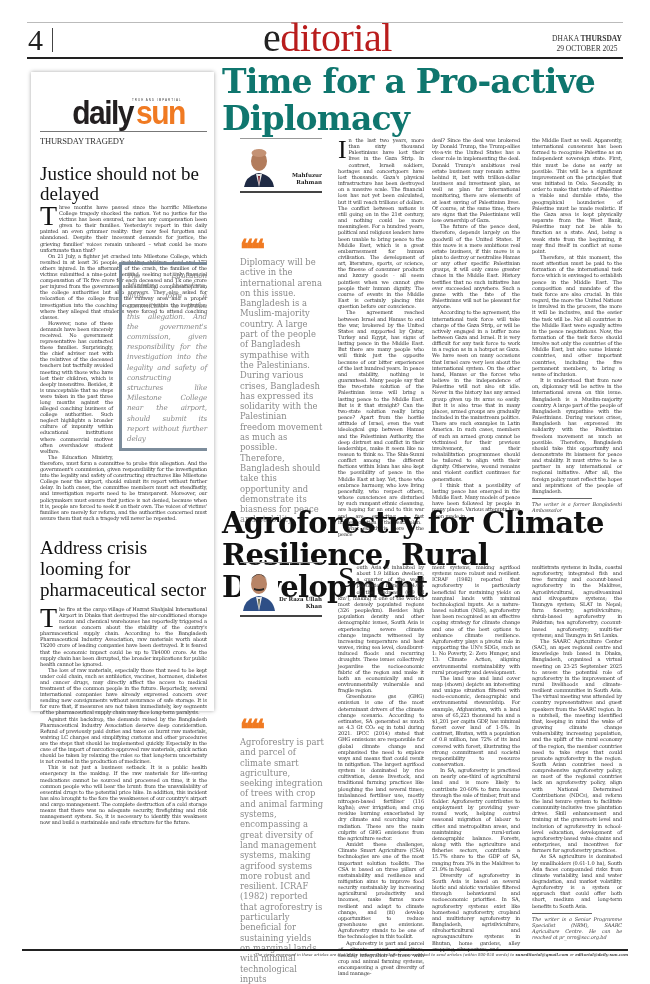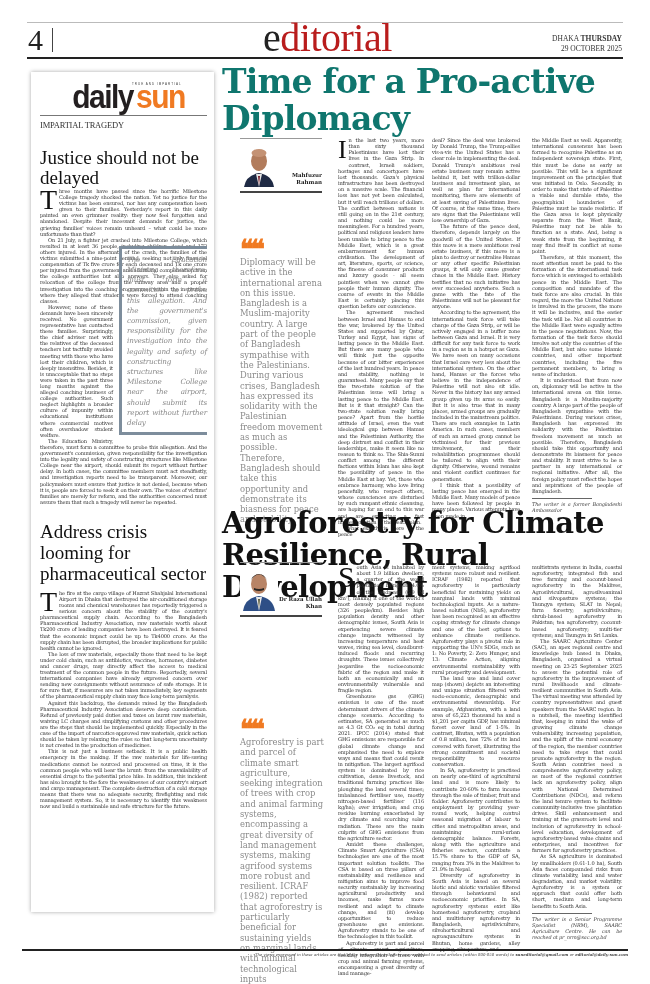--- a/index.html
+++ b/index.html
@@ -4,26 +4,26 @@
 <style>
 *{box-sizing:border-box;margin:0;padding:0}
 html,body{width:650px;height:984px;background:#fff;overflow:hidden}
 body{font-family:"DejaVu Serif","Liberation Serif",serif;color:#222;position:relative}
 .topline{position:absolute;left:27px;right:27px;top:22px;border-top:1px solid #bbb}
 .pagenum{position:absolute;left:28px;top:24px;font-family:"Liberation Serif",serif;font-size:30px;font-weight:300;color:#222;line-height:32px}
 .pagebar{position:absolute;left:52px;top:28px;height:24px;border-left:1px solid #444}
 .section{position:absolute;left:263px;top:18px;font-family:"Liberation Serif",serif;font-size:40px;line-height:40px;letter-spacing:-0.5px}
 .section .e{color:#222}
 .section .rest{color:#b91c1c}
-.dateline{position:absolute;right:28px;top:34px;text-align:right;font-family:"Liberation Serif",serif;font-size:7.5px;line-height:10px;color:#333}
+.dateline{position:absolute;right:28px;top:34px;text-align:center;font-family:"Liberation Serif",serif;font-size:7.5px;line-height:10px;color:#333}
 .dateline b{font-weight:bold}
 .headrule{position:absolute;left:27px;right:27px;top:57px;border-top:2px solid #222}
 
 
-.edbox{position:absolute;left:31px;top:72px;width:183px;height:840px;background:#fff;box-shadow:0 0 4px rgba(0,0,0,.35);padding:8px 7px 0 9px}
+.edbox{position:absolute;left:31px;top:72px;width:183px;height:639px;background:#fff;box-shadow:0 0 4px rgba(0,0,0,.35);padding:24px 7px 0 9px}
 .logo{display:flex;justify-content:center;align-items:flex-end;height:30px;margin-left:10px;position:relative}
 .logo .daily{font-family:"Liberation Sans",sans-serif;font-weight:bold;font-size:30px;letter-spacing:-1.5px;color:#231f20;line-height:26px;transform:scaleY(1.1)}
 .logo .sun{font-family:"Liberation Sans",sans-serif;font-weight:bold;font-size:30px;letter-spacing:-1.5px;color:#f07a22;line-height:26px;margin-left:3px;transform:scaleY(1.1)}
 .logo .tag{position:absolute;left:82px;top:2px;font-family:"Liberation Sans",sans-serif;font-size:3px;letter-spacing:1px;color:#444}
 .logorule{border-top:1px solid #777;margin:5px 0 4px 0}
 .kicker{font-family:"Liberation Serif",serif;font-size:8.5px;color:#333;letter-spacing:-.2px}
 .edtitle{font-family:"Liberation Serif",serif;font-size:19px;line-height:20px;color:#111;margin-top:18px}
 .body{font-size:5.1px;line-height:6.1px;text-align:justify;color:#333;font-family:"DejaVu Serif",serif;letter-spacing:-.15px}
 .body p{text-indent:8px}
 .body p.first{text-indent:0}
@@ -65,21 +65,21 @@
 </div>
 <div class="headrule"></div>
 
 <div class="edbox">
   <div class="logo">
     <span class="daily">daily</span>
     <span class="sun">sun</span>
     <span class="tag">TRUE AND IMPARTIAL</span>
   </div>
   <div class="logorule"></div>
-  <div class="kicker">IMPARTIAL TRAGEDY</div>
+  <div class="kicker">THURSDAY TRAGEDY</div>
   <div class="edtitle">Justice should not be delayed</div>
   <div class="body">
     <p class="first"><span class="dropcap">T</span><span>hree months have passed since the horrific Milestone College tragedy shocked the nation. Yet no justice for the victims has been ensured, nor has any compensation been given to their families. Yesterday's report in this daily painted an even grimmer reality: they now feel forgotten and abandoned. Despite their incessant demands for justice, the grieving families' voices remain unheard – what could be more unfortunate than that?</span></p>
     <p><span>On 21 July, a fighter jet crashed into Milestone College, which resulted in at least 36 people, including children, dead and 172 others injured. In the aftermath of the crash, the families of the victims submitted a nine-point demand, seeking not only financial compensation of Tk five crore for each deceased and Tk one crore per injured from the government and additional compensation from the college authorities but also answers. They also asked for relocation of the college from the runway area and a proper investigation into the coaching programmes within the institution, where they alleged that students were forced to attend coaching classes.</span></p>
     <div class="pullbar" style="margin-top:-58px">
       <div class="pull">The Education Ministry, therefore, must form a committee to probe this allegation. And the government's commission, given responsibility for the investigation into the legality and safety of constructing structures like Milestone College near the airport, should submit its report without further delay</div>
     </div>
     <p><span>However, none of these demands have been sincerely received. No government representative has contacted these families. Surprisingly, the chief adviser met with the relatives of the deceased teachers but tactfully avoided meeting with those who have lost their children, which is deeply insensitive. Besides, it is unacceptable that no steps were taken in the past three long months against the alleged coaching business of college authorities. Such neglect highlights a broader culture of impunity within educational institutions where commercial motives often overshadow student welfare.</span></p>
     <p><span>The Education Ministry, therefore, must form a committee to probe this allegation. And the government's commission, given responsibility for the investigation into the legality and safety of constructing structures like Milestone College near the airport, should submit its report without further delay. In both cases, the committee members must act steadfastly, and investigation reports need to be transparent. Moreover, our policymakers must ensure that justice is not denied, because when it is, people are forced to seek it on their own. The voices of victims' families are merely for reform, and the authorities concerned must assure them that such a tragedy will never be repeated.</span></p>
   </div>

